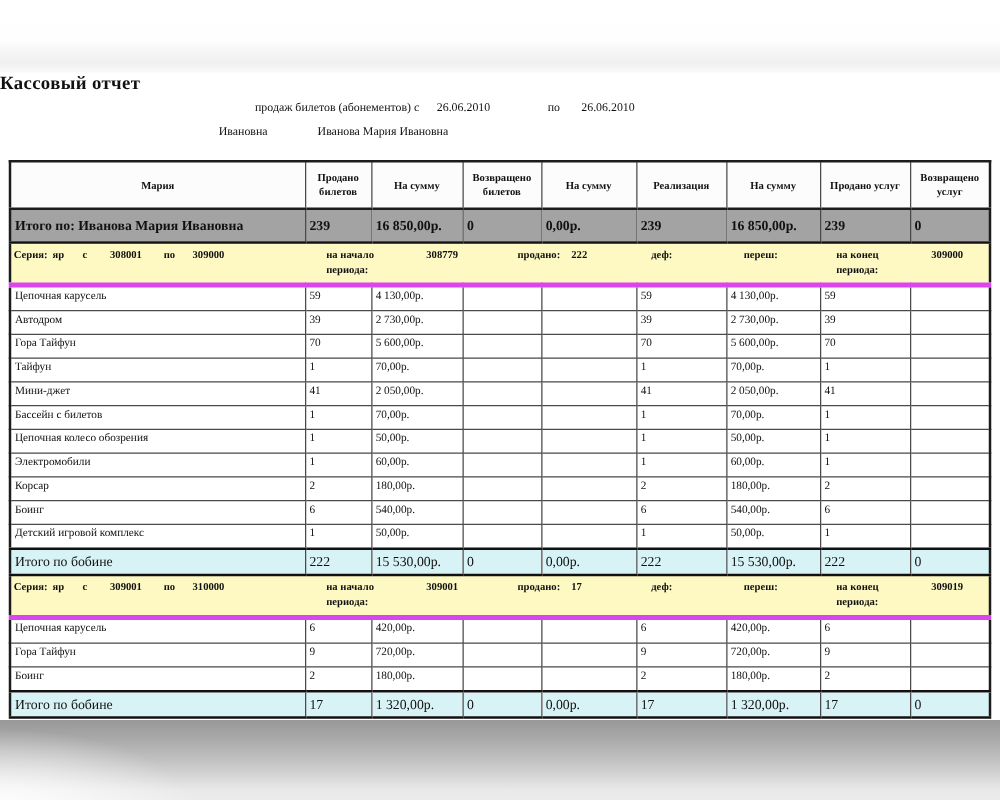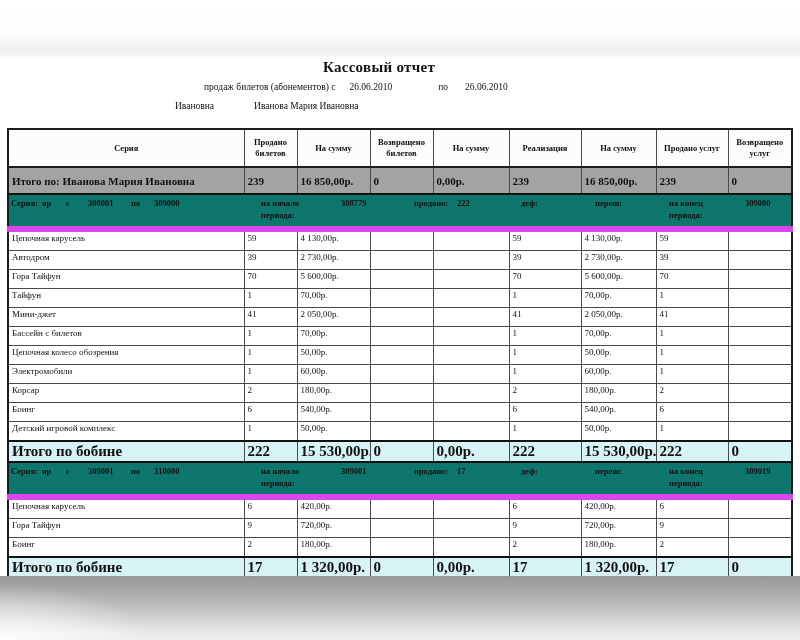--- a/index.html
+++ b/index.html
@@ -15,21 +15,21 @@
     pointer-events:none;
   }
   .bottom-shadow {
     position:absolute; top:576px; left:0; width:800px; height:64px;
     background:
       radial-gradient(ellipse 220px 90px at 0% 110%, rgba(255,255,255,0.95), rgba(255,255,255,0) 70%),
       linear-gradient(180deg,#989898 0%,#a8a8a8 22%,#c6c6c6 55%,#e9e9e9 88%,#ececec 100%);
     pointer-events:none;
   }
   .report-title {
-    position:absolute; top:59px; left:0; width:758px; text-align:center;
+    position:absolute; top:59px; left:0; width:758px; 
     font-size:15px; font-weight:bold; letter-spacing:0.3px;
   }
   .subtitle-line { position:absolute; top:82px; left:204px; font-size:9.5px; white-space:nowrap; }
   .subtitle-line .v-from { margin-left:14px; }
   .subtitle-line .v-po   { margin-left:46px; }
   .subtitle-line .v-to   { margin-left:17px; }
   .cashier-line { position:absolute; top:101px; left:175px; font-size:9.5px; white-space:nowrap; }
   .cashier-line .v-name { margin-left:40px; }
 
   table.report {
@@ -45,27 +45,27 @@
   .report thead th {
     font-size:8.5px; font-weight:bold; text-align:center; vertical-align:middle;
     white-space:normal; line-height:1.25; height:34px; padding:1px 2px;
     background:#fcfcfc; border-bottom:2px solid #1c1c1c;
   }
   tr.grand td {
     background:#a3a3a3; font-weight:bold; font-size:11px;
     height:23px; vertical-align:middle;
     border-top:2px solid #111; border-bottom:2px solid #111;
   }
-  tr.series td { background:#0f766e; padding:0; border-bottom:6px solid #d946ef; }
+  tr.series td { background:#fef9c3; padding:0; border-bottom:4px solid #d946ef; }
   .series-inner { position:relative; height:31px; font-size:8.5px; font-weight:bold; }
   .series-inner span { position:absolute; top:3px; }
   .series-inner .wrap { white-space:normal; text-align:left; line-height:1.4; }
   tr.data td { height:16px; font-size:9px; }
   tr.total td {
-    background:#d8f3f6; font-weight:bold; font-size:15px; height:17px;
+    background:#d8f3f6; font-weight:normal; font-size:11px; height:17px;
     vertical-align:middle;
     border-top:2px solid #111; border-bottom:2px solid #111;
   }
 </style>
 </head>
 <body>
 
 <div class="top-sheen"></div>
 
 <div class="report-title">Кассовый отчет</div>
@@ -85,21 +85,21 @@
       <col style="width:73px">
       <col style="width:63px">
       <col style="width:76px">
       <col style="width:72px">
       <col style="width:75px">
       <col style="width:72px">
       <col style="width:64px">
   </colgroup>
   <thead>
     <tr>
-      <th>Серия</th>
+      <th>Мария</th>
       <th>Продано билетов</th>
       <th>На сумму</th>
       <th>Возвращено билетов</th>
       <th>На сумму</th>
       <th>Реализация</th>
       <th>На сумму</th>
       <th>Продано услуг</th>
       <th>Возвращено услуг</th>
     </tr>
   </thead>

